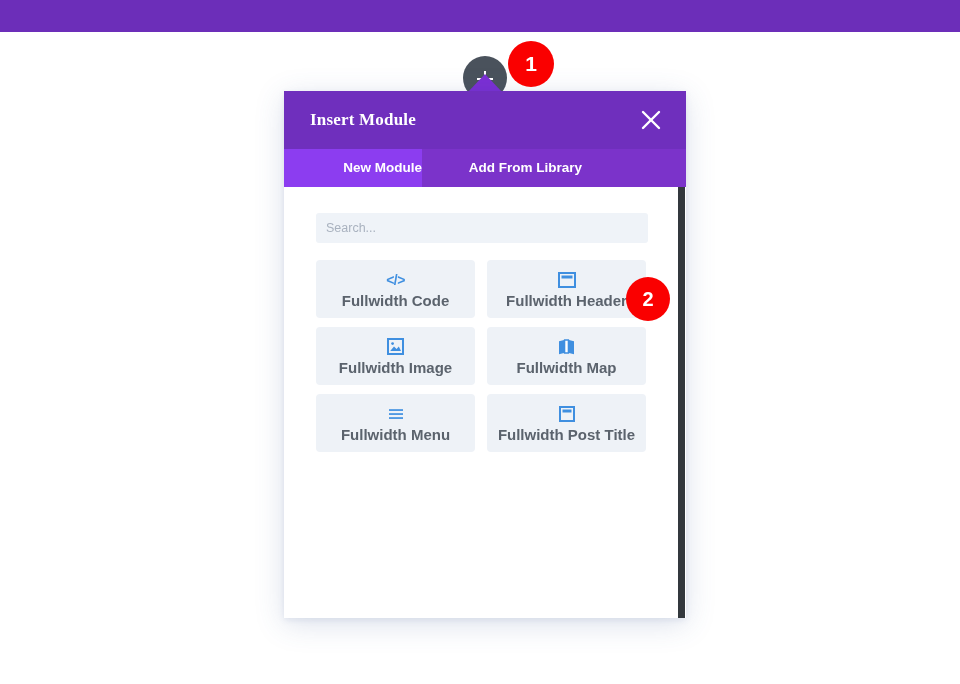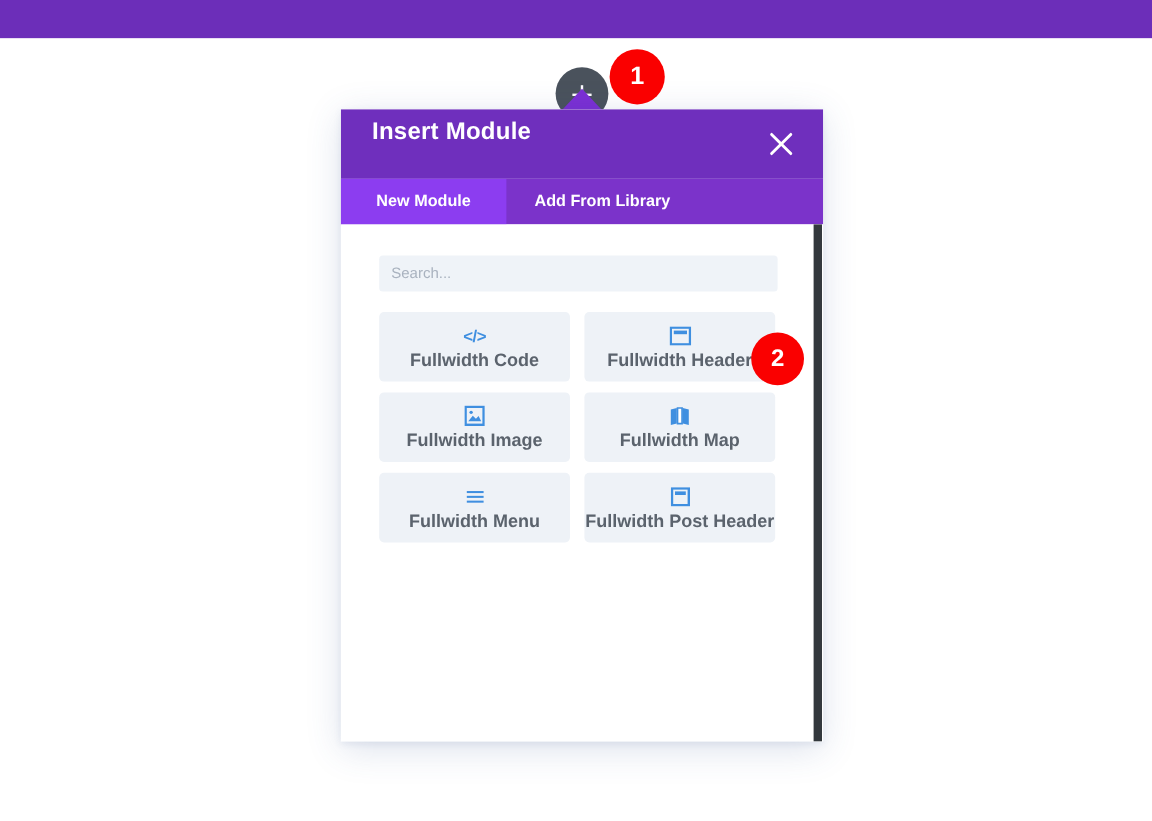--- a/index.html
+++ b/index.html
@@ -121,25 +121,26 @@
 
   
   #modal-header {
     position: relative;
     height: 58px;
     background: #6f2fbd;
   }
   #modal-title {
     position: absolute;
     left: 26px;
-    top: 8px;
+    top: 19px;
     color: #ffffff;
-    font-size: 20px;
+    font-size: 17px;
     font-weight: bold;
     letter-spacing: 0.2px;
+    font-family: Liberation Serif, serif;
   }
   #modal-close {
     position: absolute;
     right: 22px;
     top: 16px;
     width: 26px;
     height: 26px;
     cursor: pointer;
   }
   #modal-close svg { display: block; }
@@ -151,21 +152,21 @@
     background: #7b33ca;
     display: flex;
   }
   .modal-tab {
     height: 38px;
     line-height: 38px;
     color: #ffffff;
     font-size: 13.5px;
     font-weight: bold;
     padding: 0 0;
-    text-align: center;
+    text-align: right;
     cursor: pointer;
     box-sizing: border-box;
   }
   #tab-new-module {
     width: 138px;
     background: #8c3df0;
   }
   #tab-add-from-library {
     width: 160px;
     background: transparent;
@@ -352,21 +353,21 @@
 
 
 
       <div class="module-tile">
         <span class="tile-icon">
           <svg width="16" height="16" viewBox="0 0 16 16">
             <rect x="1" y="1" width="14" height="14" fill="none" stroke="#3f8fe0" stroke-width="2"></rect>
             <rect x="3.5" y="3.5" width="9" height="3" fill="#3f8fe0"></rect>
           </svg>
         </span>
-        <span class="tile-label">Fullwidth Post Header</span>
+        <span class="tile-label">Fullwidth Post Title</span>
       </div>
 
 
     </div>
   </div>
 
   <div id="modal-scrollbar-track">
     <div id="modal-scrollbar-thumb"></div>
   </div>
 

